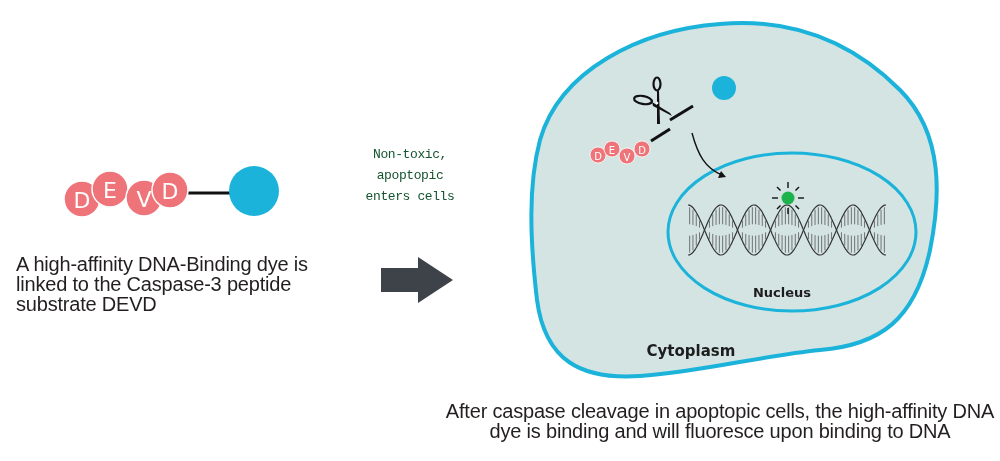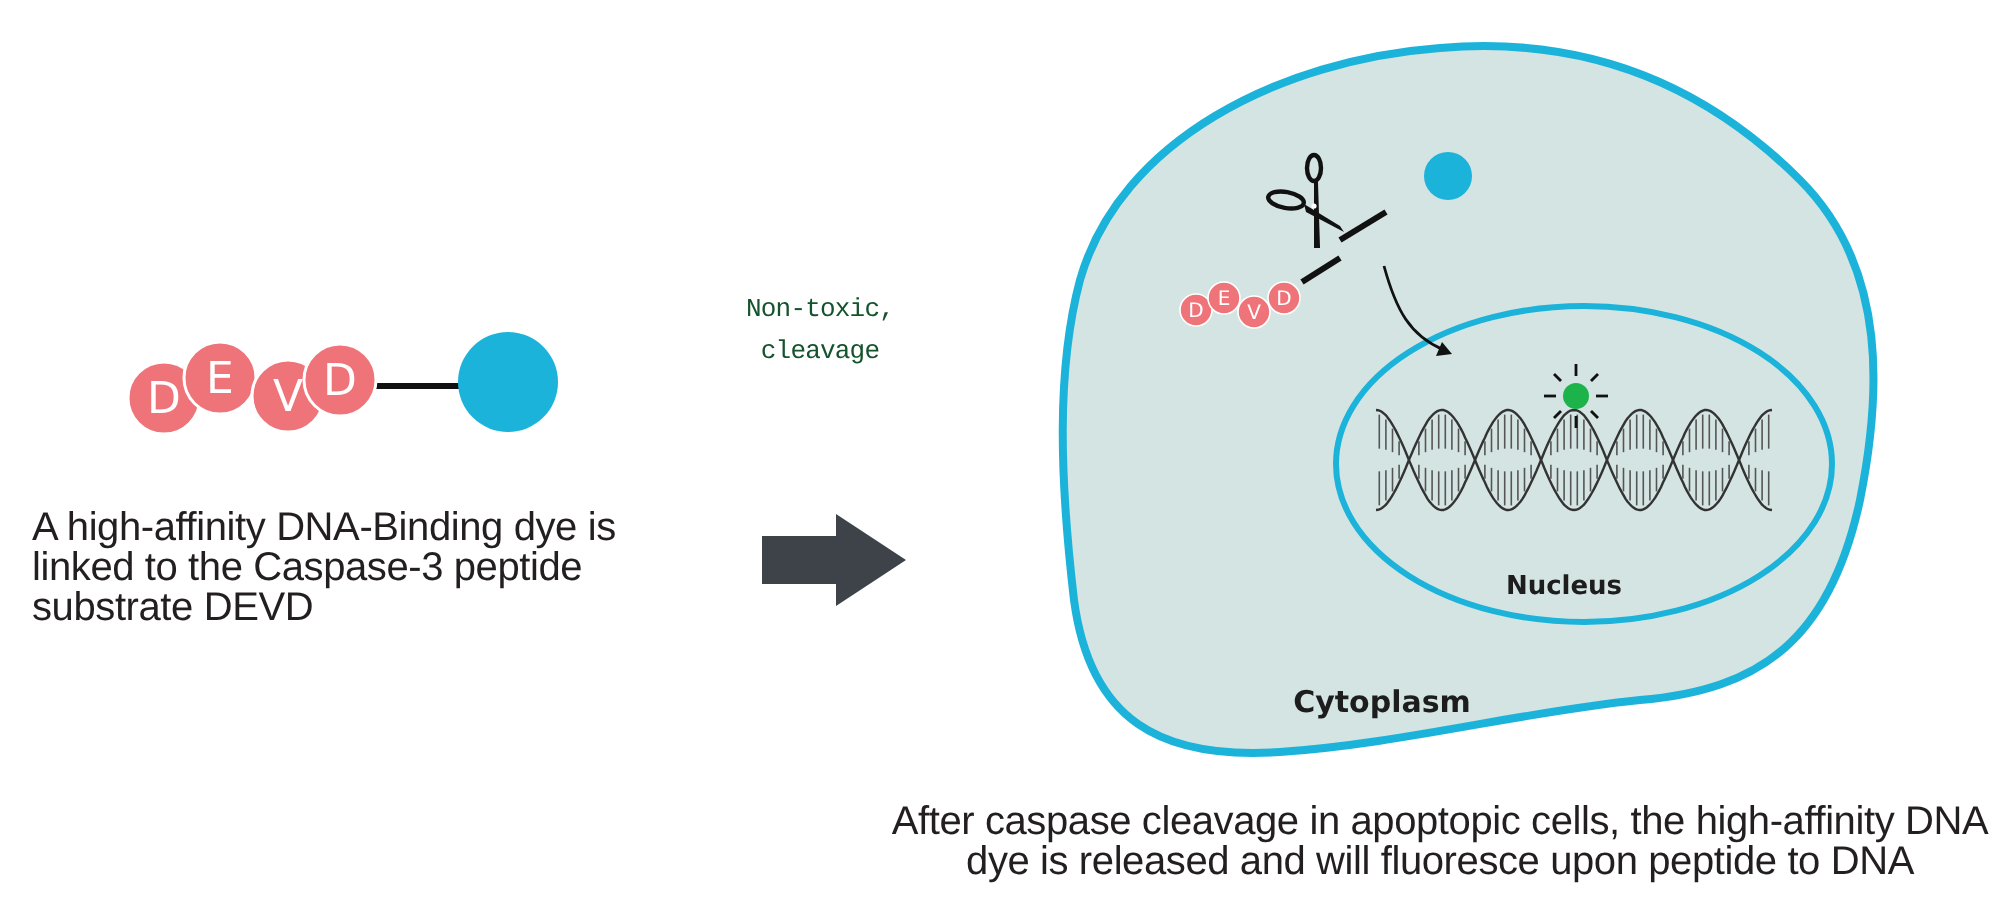--- a/index.html
+++ b/index.html
@@ -187,16 +187,17 @@
 
     <text x="782" y="297" font-size="13" text-anchor="middle" class="label-bold">Nucleus</text>
     <text x="691" y="356" font-size="15" text-anchor="middle" class="label-bold">Cytoplasm</text>
   </g>
 </svg>
 
 <div class="caption" id="left-caption">A high-affinity DNA-Binding dye is linked to the Caspase-3 peptide substrate DEVD</div>
 
 <div class="caption" id="mid-caption">
   <div>Non-toxic,</div>
-  <div>cleavage</div>
+  <div>apoptopic</div>
+  <div>enters cells</div>
 </div>
 
-<div class="caption" id="bottom-caption">After caspase cleavage in apoptopic cells, the high-affinity DNA dye is released and will fluoresce upon peptide to DNA</div>
+<div class="caption" id="bottom-caption">After caspase cleavage in apoptopic cells, the high-affinity DNA dye is binding and will fluoresce upon binding to DNA</div>
 
 </body></html>

